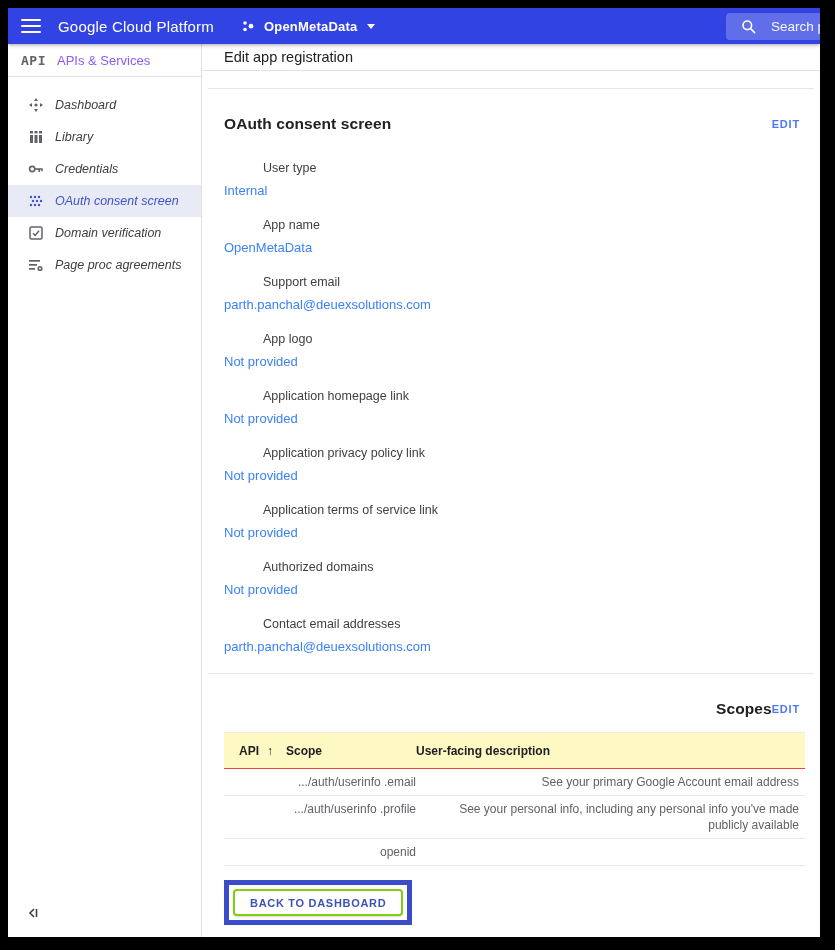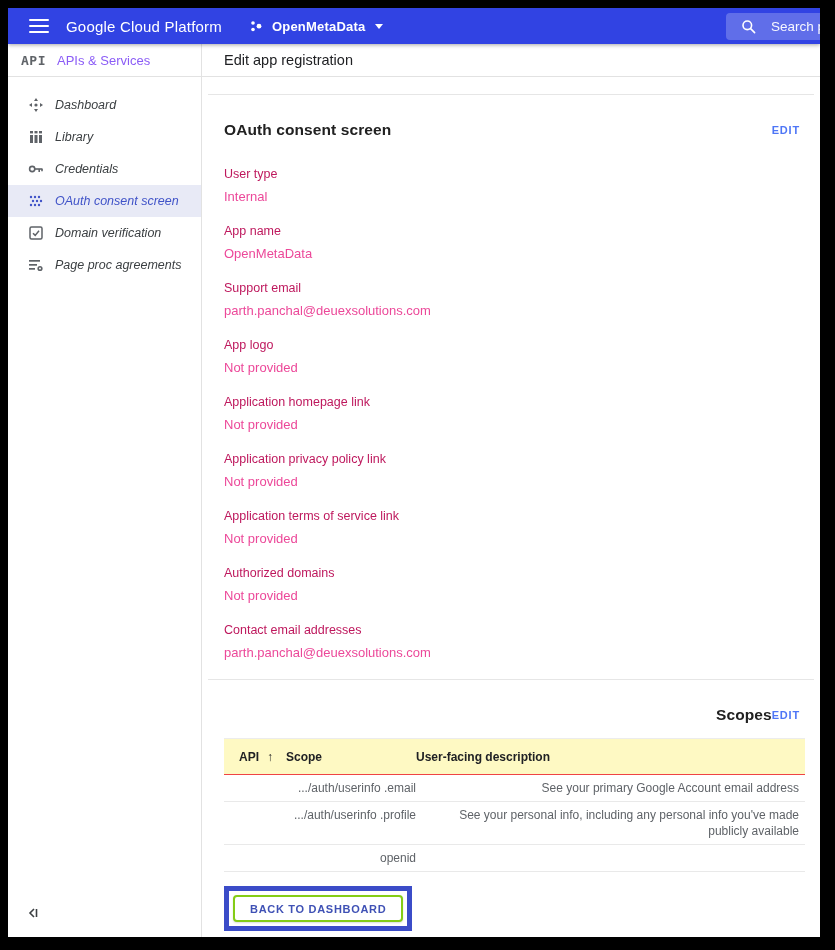--- a/index.html
+++ b/index.html
@@ -4,21 +4,21 @@
 <style>
   * { margin:0; padding:0; box-sizing:border-box; }
   html,body { width:835px; height:950px; }
   body { background:#000; position:relative; overflow:hidden;
          font-family:"Liberation Sans", sans-serif; }
   .app { position:absolute; left:8px; top:8px; width:812px; height:929px;
          background:#fff; overflow:hidden; }
 
   
   .topbar { height:36px; background:#3143e3; display:flex; align-items:center;
-            position:relative; z-index:5; box-shadow:0 1px 4px rgba(0,0,0,.35);padding-left:8px; }
+            position:relative; z-index:5; box-shadow:0 1px 4px rgba(0,0,0,.35); }
   .hamburger { width:20px; height:14px; margin-left:13px; display:flex;
                flex-direction:column; justify-content:space-between; cursor:pointer; }
   .hamburger span { display:block; height:2px; background:#fff; border-radius:1px; }
   .brand { color:#fff; font-size:15px; margin-left:17px; letter-spacing:.2px; white-space:nowrap; cursor:pointer; }
   .proj { display:flex; align-items:center; margin-left:27px; gap:8px; cursor:pointer; }
   .proj-name { color:#fff; font-size:13px; font-weight:bold; letter-spacing:.2px; }
   .caret { width:0; height:0; border-left:4.5px solid transparent;
            border-right:4.5px solid transparent; border-top:5px solid #fff; margin-left:2px; }
   .searchbox { position:absolute; left:718px; top:5px; height:27px; width:170px;
                background:rgba(255,255,255,.23); border-radius:4px; display:flex;
@@ -37,38 +37,38 @@
   .sb-title { font-size:13px; color:#8b5cf6; }
   .sb-nav { padding-top:12px;font-style:italic; }
   .sb-item { height:32px; display:flex; align-items:center; padding-left:20px;
              gap:11px; font-size:12.5px; color:#3c4043; cursor:pointer; white-space:nowrap; }
   .sb-item .ic { width:16px; height:16px; color:#5f6368; flex-shrink:0; display:flex; }
   .sb-item.selected { background:#e8eaf6; color:#4053c8; }
   .sb-item.selected .ic { color:#4053c8; }
   .collapse { position:absolute; left:18px; bottom:13px; color:#3c4043; cursor:pointer; }
 
   .main { flex:1; min-width:0; display:flex; flex-direction:column; }
-  .toolbar { height:33px; flex-shrink:0; border-bottom:1px solid #e2e2e2; display:flex;
+  .toolbar { height:27px; flex-shrink:0; border-bottom:1px solid #e2e2e2; display:flex;
              align-items:center; padding-left:22px; font-size:14.5px; color:#202124; }
   .content { flex:1; overflow:hidden; }
   .hline { height:1px; background:#e6e6e6; margin:0 6px; }
   .top-divider { margin-top:17px; }
   .inner { padding:0 16px 0 22px; }
 
   .section-head { display:flex; justify-content:space-between; align-items:center; }
   .sh1 { margin-top:26px; }
   .sh2 { margin-top:26px;justify-content:flex-end; }
   .section-title { font-size:15.5px; font-weight:bold; color:#212121; letter-spacing:.1px; }
   .edit-link { font-size:11px; font-weight:bold; color:#4e76f6; letter-spacing:.8px;
                cursor:pointer; padding-right:4px; }
 
   .fields { margin-top:27px; }
   .field { margin-bottom:18px; }
-  .f-label { font-size:12.5px; color:#be185d; line-height:16px; margin-bottom:6px; }
-  .f-value { font-size:13px; color:#ec4899; line-height:17px; }
+  .f-label { font-size:12.5px; color:#404040; line-height:16px; margin-bottom:6px;margin-left:39px; }
+  .f-value { font-size:13px; color:#3b82f6; line-height:17px; }
 
   .divider2 { margin-top:3px; }
 
   .scopes-table { margin-top:14px; width:581px; font-size:12px; }
   .t-head { display:flex; background:#fef9c3; border-top:1px solid #ececec;
             border-bottom:1px solid #ef4444; height:37px; align-items:center;
             font-weight:bold; color:#202124; }
   .c-api  { width:62px; padding-left:15px; flex-shrink:0; }
   .c-scope{ width:130px; flex-shrink:0; }
   .c-desc { flex:1; padding-right:6px; }

